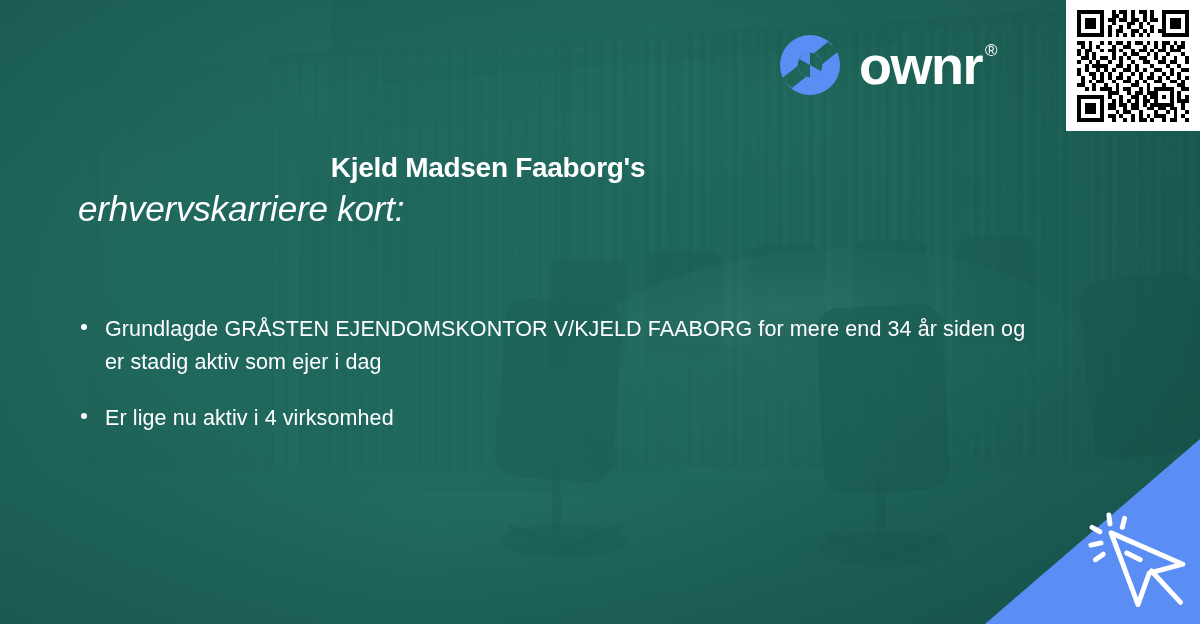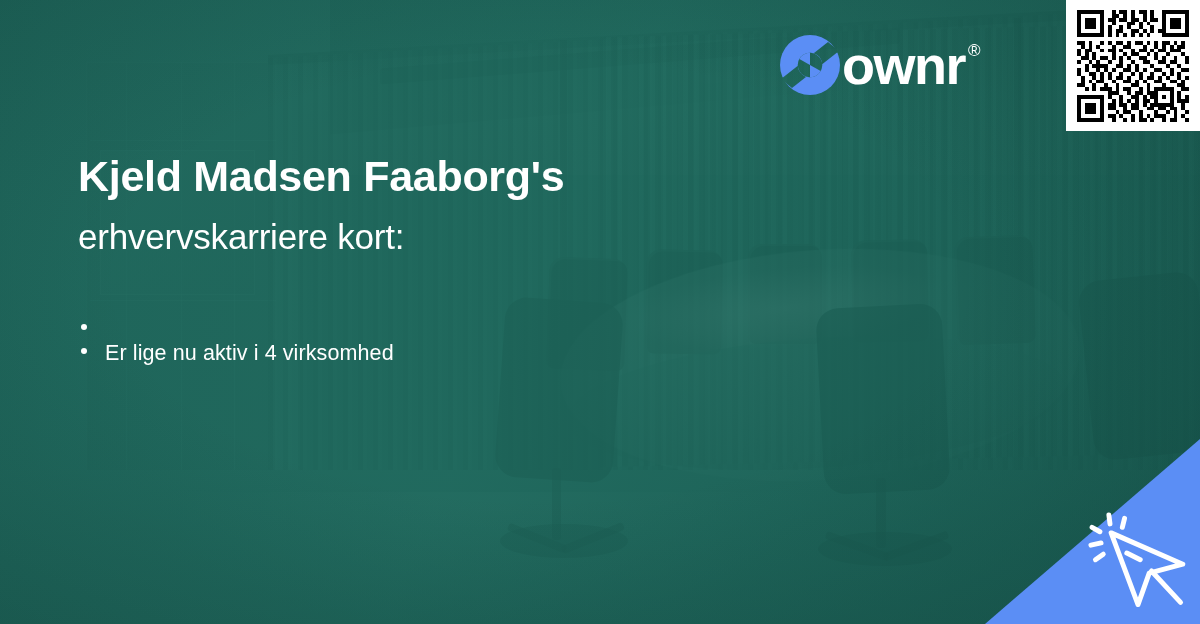--- a/index.html
+++ b/index.html
@@ -122,44 +122,45 @@
   }
   .vignette{
     position:absolute;inset:0;
     background:radial-gradient(ellipse at 45% 45%,rgba(0,0,0,0) 45%,rgba(10,48,42,.28) 100%);
   }
 
   
   .content{position:absolute;inset:0;}
 
   .brand{
-    position:absolute;left:778px;top:33px;display:flex;align-items:center;
+    position:absolute;left:778px;top:33px;display:flex;align-items:center;gap:17px;
   }
   .brand-mark{width:64px;height:64px;display:block;}
   .brand-text{
     display:flex;align-items:flex-start;color:#ffffff;
     font-size:54px;font-weight:bold;letter-spacing:-1.5px;line-height:1;
   }
   .brand-reg{font-size:17px;font-weight:normal;line-height:1;margin-top:4px;margin-left:3px;}
 
   .qr-panel{
     position:absolute;left:1066px;top:0;width:134px;height:131px;
     background:#ffffff;display:flex;align-items:center;justify-content:center;
   }
   .qr{width:112px;height:112px;display:block;image-rendering:pixelated;}
 
   .headline{
     position:absolute;left:78px;top:152px;width:820px;color:#ffffff;
   }
   .headline .l1{
-    font-size:43px;font-weight:bold;line-height:1.14;letter-spacing:-.3px;
-    margin:0 0 15px 0;
+    font-size:28px;font-weight:bold;line-height:1.14;letter-spacing:-.3px;
+    margin:0 0 4px 0;
+    text-align:center;
   }
   .headline .l2{
-    font-size:35px;font-weight:normal;line-height:1.2;letter-spacing:-.2px;margin:0;
+    font-size:35px;font-weight:normal;line-height:1.2;letter-spacing:-.2px;margin:0;font-style:italic;
   }
 
   .bullets{
     position:absolute;left:78px;top:313px;width:960px;color:#ffffff;
     list-style:none;margin:0;padding:0;
   }
   .bullets li{
     position:relative;padding-left:27px;margin-bottom:24px;
     font-size:21.5px;line-height:1.52;font-weight:normal;letter-spacing:.1px;
   }
@@ -488,20 +489,21 @@
     </div>
 
     <div class="headline">
       <div class="l1">Kjeld Madsen Faaborg's</div>
       <div class="l2">erhvervskarriere kort:</div>
     </div>
 
     <ul class="bullets">
       <li>
         <span class="dot"></span>
+        <span>Grundlagde GRÅSTEN EJENDOMSKONTOR V/KJELD FAABORG for mere end 34 år siden og er stadig aktiv som ejer i dag</span>
       </li>
       <li>
         <span class="dot"></span>
         <span>Er lige nu aktiv i 4 virksomhed</span>
       </li>
     </ul>
 
     <div class="corner"></div>
     <svg class="cursor" viewBox="0 0 100 100">
       <g fill="none" stroke="#ffffff" stroke-width="4.4" stroke-linecap="round" stroke-linejoin="round">

